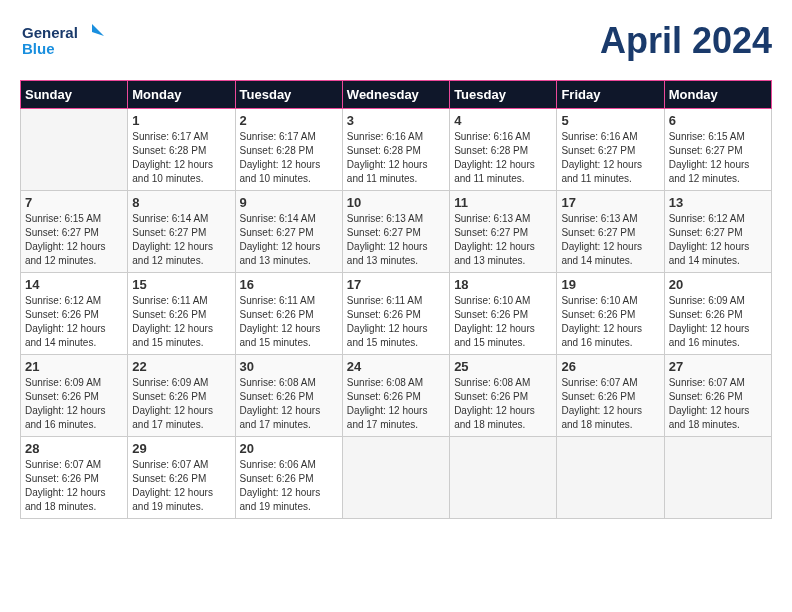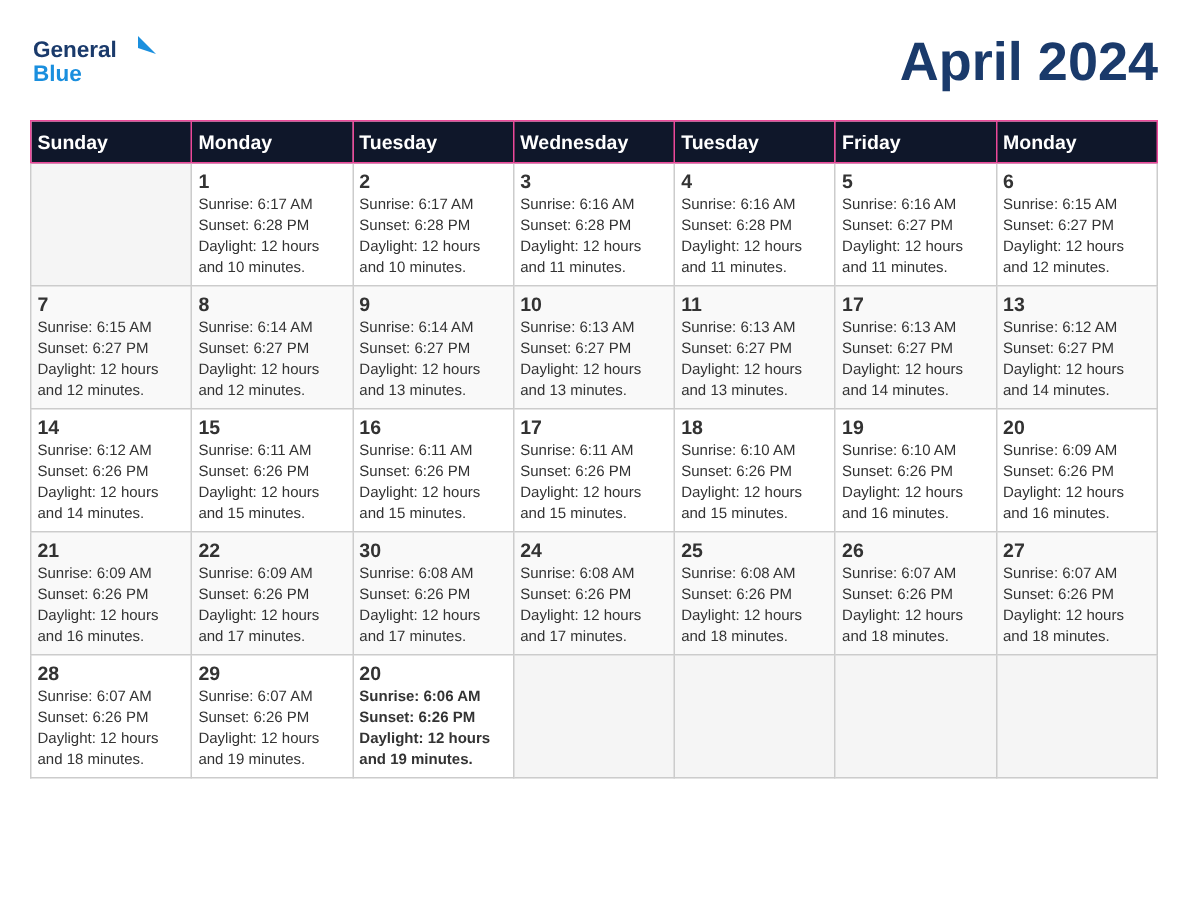--- a/index.html
+++ b/index.html
@@ -312,21 +312,21 @@
         </td>
         <td>
           <span class="day-number">29</span>
           <div class="day-info" style="white-space: pre-line;">Sunrise: 6:07 AM
 Sunset: 6:26 PM
 Daylight: 12 hours
 and 19 minutes.</div>
         </td>
         <td>
           <span class="day-number">20</span>
-          <div class="day-info" style="white-space: pre-line; font-weight: bold;">Sunrise: 6:06 AM
+          <div class="day-info" style="white-space: pre-line;">Sunrise: 6:06 AM
 Sunset: 6:26 PM
 Daylight: 12 hours
 and 19 minutes.</div>
         </td>
         <td class="empty-cell"></td>
         <td class="empty-cell"></td>
         <td class="empty-cell"></td>
         <td class="empty-cell"></td>
       </tr>
     </tbody>

